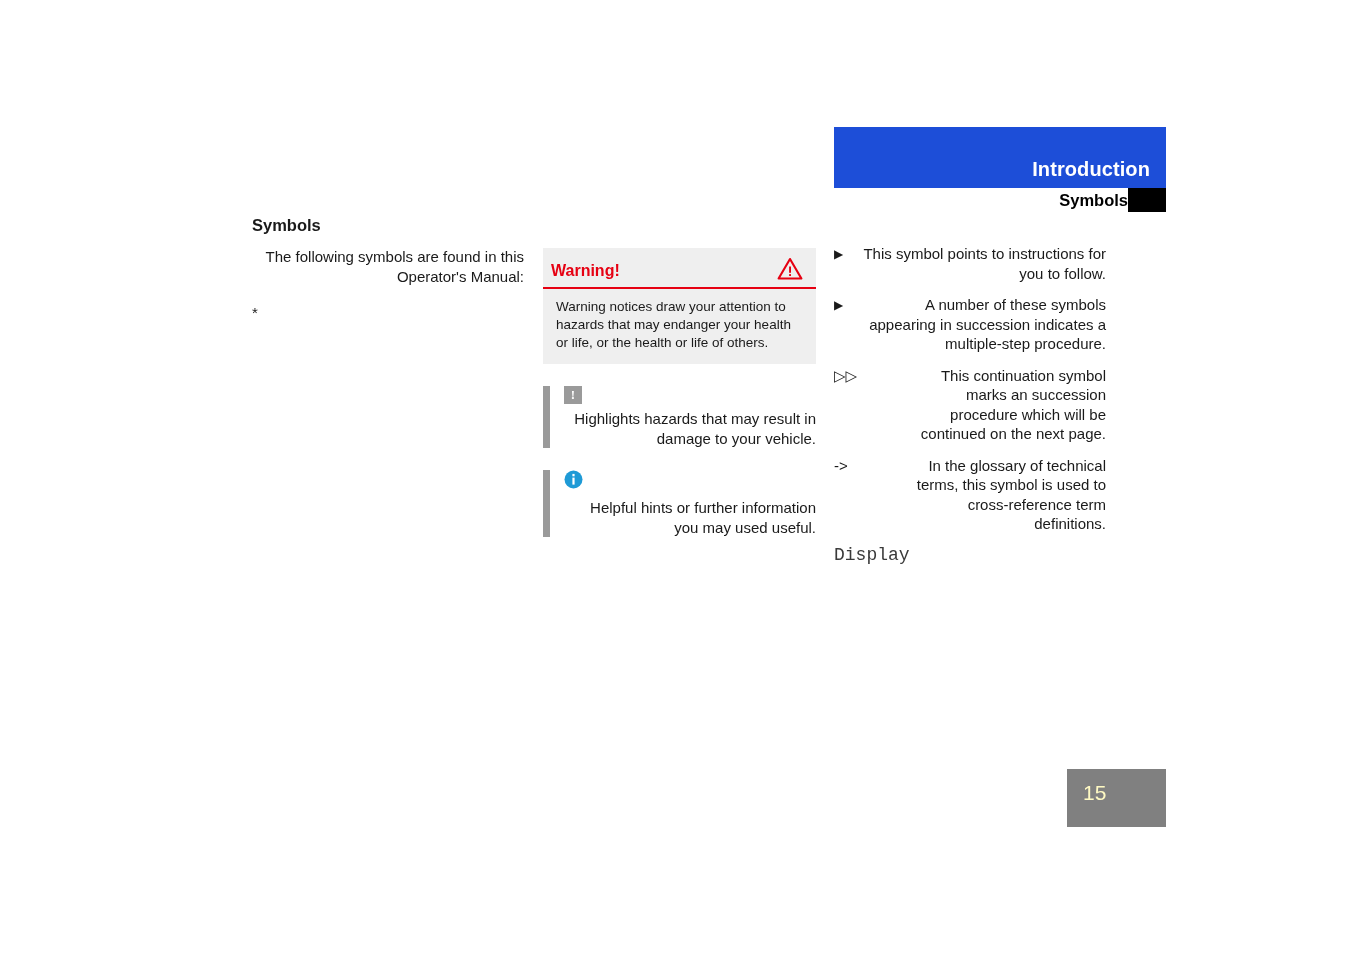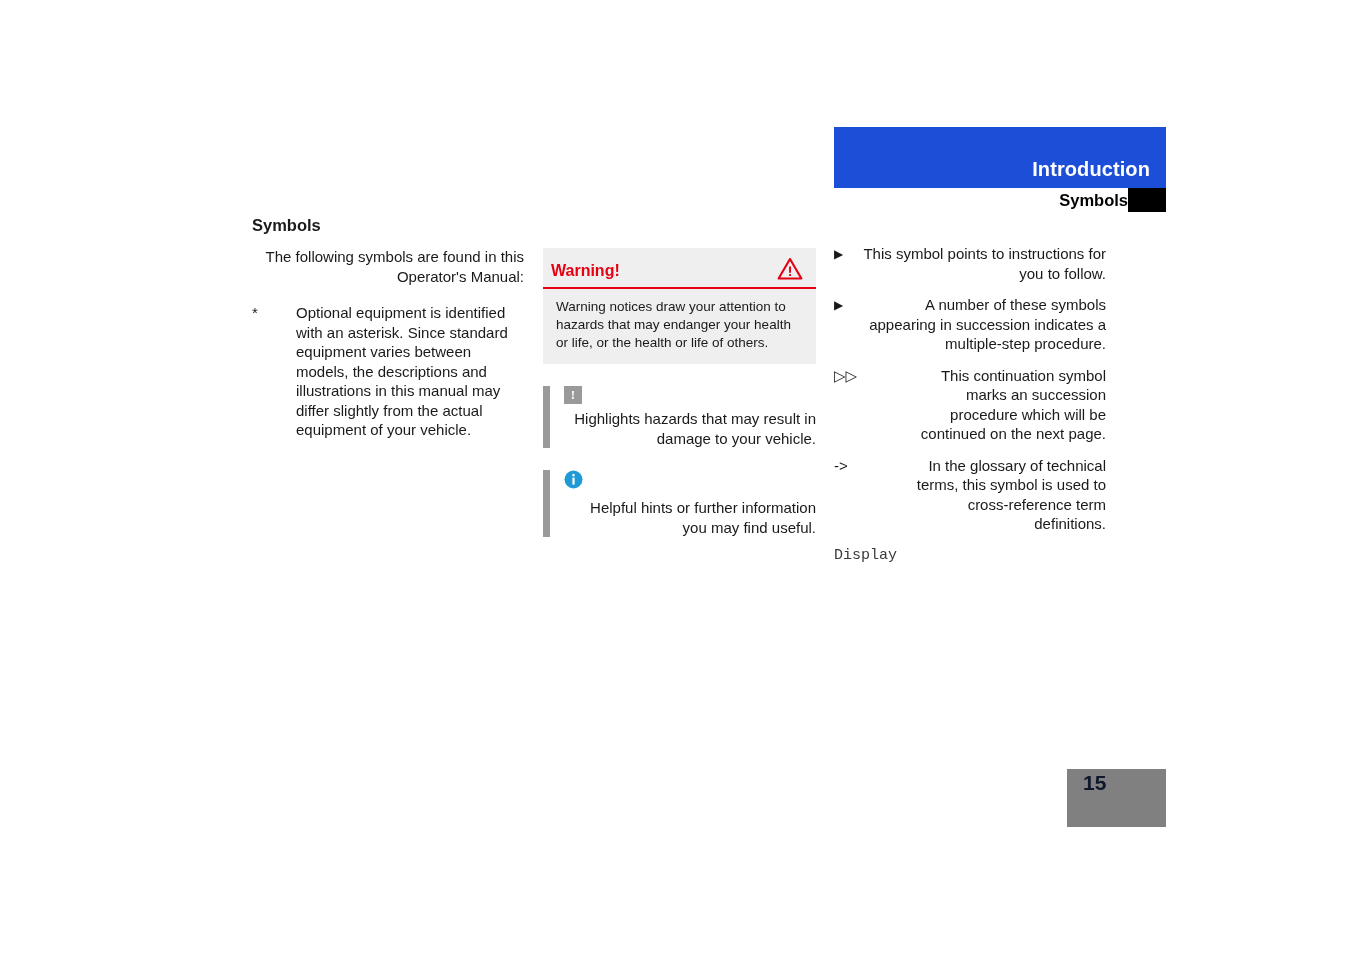--- a/index.html
+++ b/index.html
@@ -160,62 +160,61 @@
   }
   .sym-row:last-child { margin-bottom: 0; }
   .sym-marker {
     flex: 0 0 auto;
     white-space: nowrap;
   }
   .sym-marker.bullet   { width: 26px; font-size: 12px; line-height: 21px; }
   .sym-marker.labelled { width: 69px; }
   .sym-marker.mono {
     font-family: "Liberation Mono", monospace;
-    font-size: 15px;
+    font-size: 18px;
     color: #3a3a3a;
   }
   .sym-text { flex: 1 1 auto; text-align: right; }
 
   
   #page-number-box {
     position: absolute;
     left: 1067px;
     top: 769px;
     width: 99px;
     height: 58px;
     background: #808080;
   }
   #page-number {
     position: absolute;
     left: 16px;
-    top: 2px;
-    color: #0f172a;
+    top: 12px;
+    color: #fef9c3;
     font-size: 21px;
-    font-weight: bold;
+    font-weight: normal;
     line-height: 24px;
   }
 </style>
 </head>
 <body>
 
 <div id="header-bar">
   <div id="header-title">Introduction</div>
 </div>
 <div id="header-subtitle">Symbols</div>
 <div id="header-tab-marker"></div>
 
 <div class="column" id="col-left">
 
   <h1 id="section-title">Symbols</h1>
 
   <p id="intro-paragraph">The following symbols are found in this Operator's Manual:</p>
 
   <div class="def-row">
     <div class="def-marker">*</div>
-    <div class="def-text">Optional equipment is identified with an asterisk. Since standard equipment varies between models, the descriptions and illustrations in this manual may differ slightly from the actual equipment of your vehicle.</div>
   </div>
 
 </div>
 
 <div class="column" id="col-mid">
 
   <div id="warning-box">
     <div id="warning-head">
       <span id="warning-label">Warning!</span>
       <span>
@@ -242,21 +241,21 @@
   <div class="callout">
     <div class="callout-bar"></div>
     <div class="callout-content">
       <div class="callout-icon">
         <svg width="19" height="19" viewBox="0 0 19 19" aria-hidden="true">
           <circle cx="9.5" cy="9.5" r="9" fill="#1e9ad6"></circle>
           <rect x="8.4" y="7.6" width="2.2" height="7.0" fill="#ffffff"></rect>
           <rect x="8.4" y="3.9" width="2.2" height="2.4" fill="#ffffff"></rect>
         </svg>
       </div>
-      <div class="callout-text">Helpful hints or further information you may find useful.</div>
+      <div class="callout-text">Helpful hints or further information you may used useful.</div>
     </div>
   </div>
 
 </div>
 
 <div class="column" id="col-right">
 
   <div class="sym-row">
     <div class="sym-marker bullet">▶</div>
     <div class="sym-text">This symbol points to instructions for you to follow.</div>

